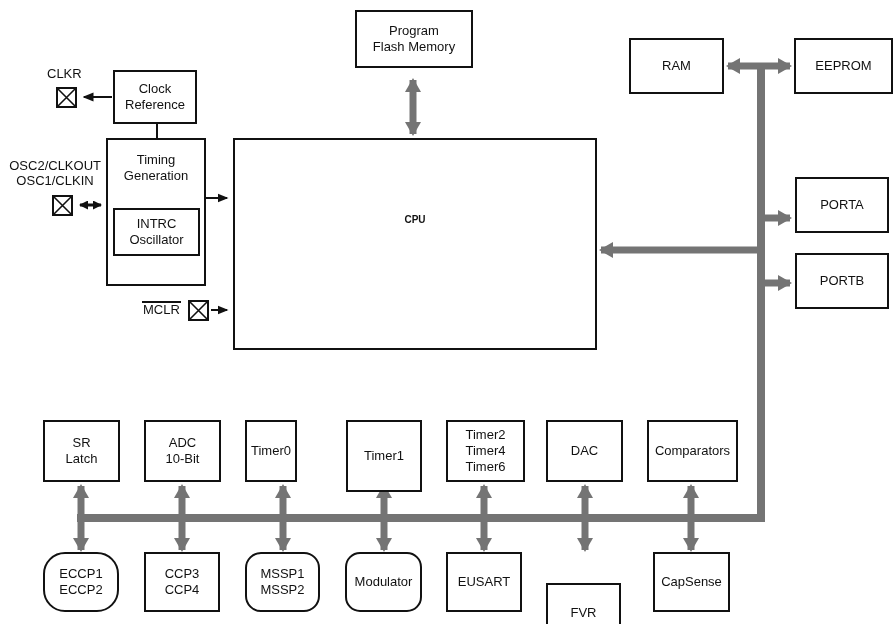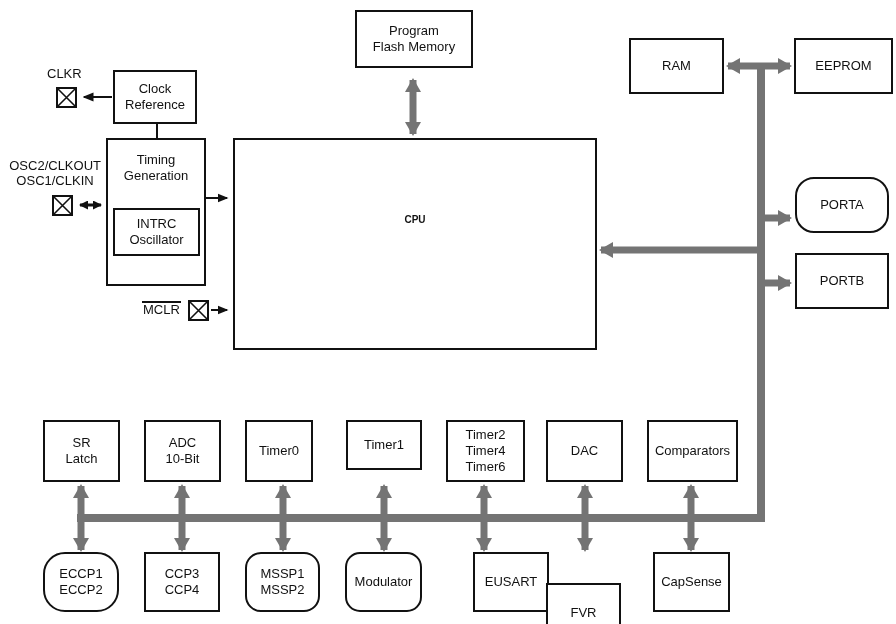--- a/index.html
+++ b/index.html
@@ -94,40 +94,40 @@
   </div>
 
   <div class="block" style="left:629px;top:38px;width:95px;height:56px;">
     <span>RAM</span>
   </div>
 
   <div class="block" style="left:794px;top:38px;width:99px;height:56px;">
     <span>EEPROM</span>
   </div>
 
-  <div class="block" style="left:795px;top:177px;width:94px;height:56px;border-radius:19px;">
+  <div class="block" style="left:795px;top:177px;width:94px;height:56px;">
     <span>PORTA</span>
   </div>
 
   <div class="block" style="left:43px;top:420px;width:77px;height:62px;">
     <span>SR</span>
     <span>Latch</span>
   </div>
 
   <div class="block" style="left:795px;top:253px;width:94px;height:56px;">
     <span>PORTB</span>
   </div>
   <div class="block" style="left:144px;top:420px;width:77px;height:62px;">
     <span>ADC</span>
     <span>10-Bit</span>
   </div>
-  <div class="block" style="left:245px;top:420px;width:68px;height:62px;">
+  <div class="block" style="left:245px;top:420px;width:52px;height:62px;">
     <span>Timer0</span>
   </div>
-  <div class="block" style="left:346px;top:420px;width:76px;height:50px;">
+  <div class="block" style="left:346px;top:420px;width:76px;height:72px;">
     <span>Timer1</span>
   </div>
   <div class="block" style="left:446px;top:420px;width:79px;height:62px;">
     <span>Timer2</span>
     <span>Timer4</span>
     <span>Timer6</span>
   </div>
   <div class="block" style="left:546px;top:420px;width:77px;height:62px;">
     <span>DAC</span>
   </div>
@@ -143,21 +143,21 @@
     <span>CCP3</span>
     <span>CCP4</span>
   </div>
   <div class="block" style="left:245px;top:552px;width:75px;height:60px;border-radius:16px;">
     <span>MSSP1</span>
     <span>MSSP2</span>
   </div>
   <div class="block" style="left:345px;top:552px;width:77px;height:60px;border-radius:15px;">
     <span>Modulator</span>
   </div>
-  <div class="block" style="left:473px;top:552px;width:76px;height:60px;">
+  <div class="block" style="left:446px;top:552px;width:76px;height:60px;">
     <span>EUSART</span>
   </div>
   <div class="block" style="left:546px;top:552px;width:75px;height:60px;margin-top:31px;">
     <span>FVR</span>
   </div>
   <div class="block" style="left:653px;top:552px;width:77px;height:60px;">
     <span>CapSense</span>
   </div>
 
   <div class="pinlabel" style="left:47px;top:66px;">CLKR</div>

